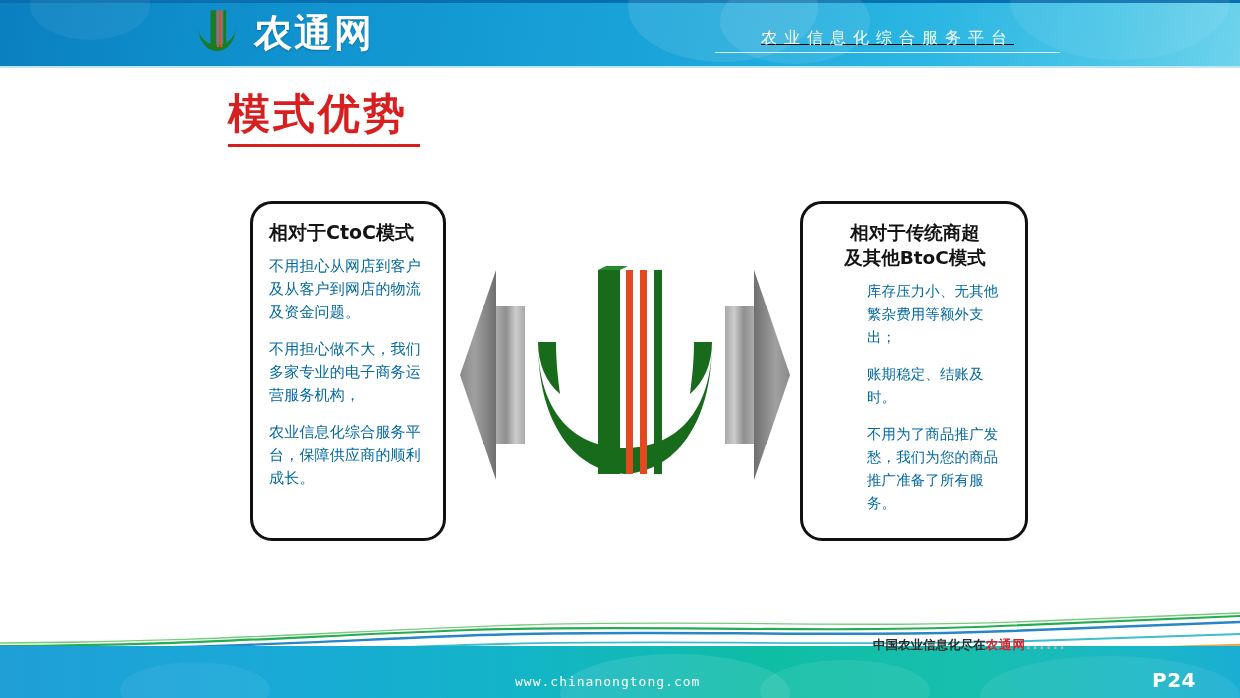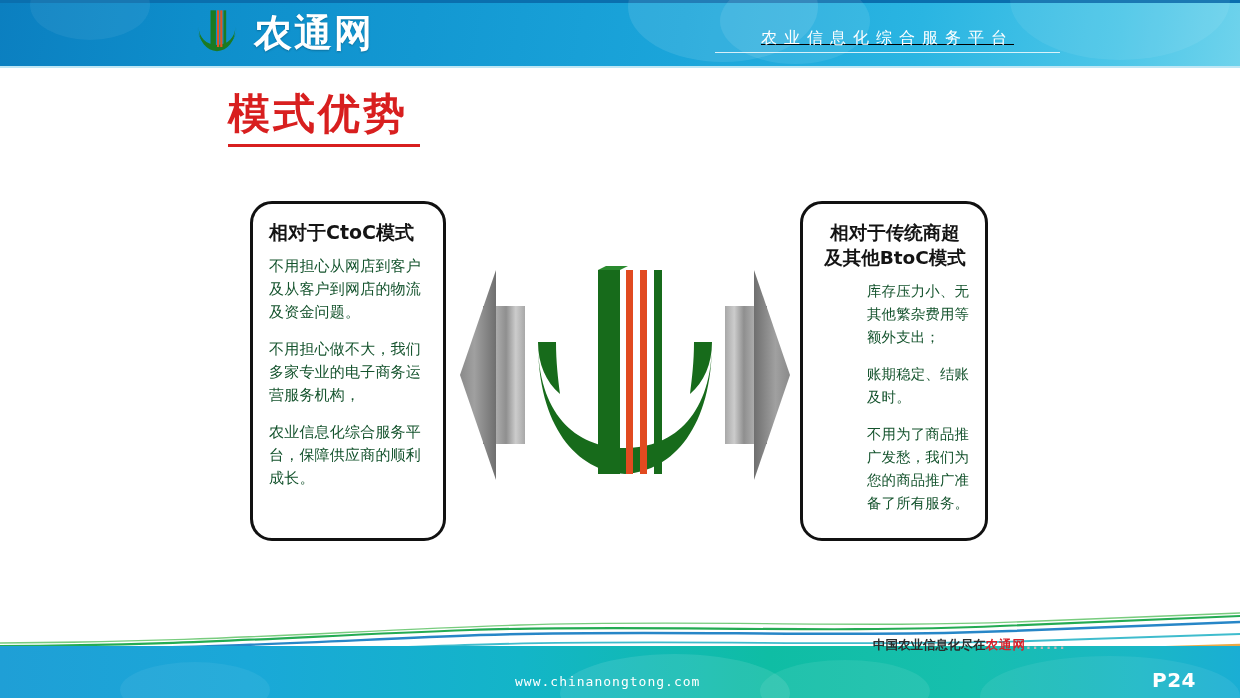--- a/index.html
+++ b/index.html
@@ -110,36 +110,36 @@
   
   .card {
     position: absolute;
     box-sizing: border-box;
     border: 3px solid #111111;
     border-radius: 22px;
     background: #ffffff;
     padding: 16px 14px 7px 16px;
   }
   .card.left  { left: 250px; top: 201px; width: 196px; height: 340px; }
-  .card.right { left: 800px; top: 201px; width: 188px; height: 340px; }
+  .card.right { left: 800px; top: 201px; width: 228px; height: 340px; }
 
   .card-heading {
     font-family: "DejaVu Sans", "Liberation Sans", sans-serif;
     font-weight: bold;
     color: #141414;
     font-size: 19px;
     line-height: 25px;
     margin: 0 0 10px 0;
     white-space: nowrap;
   }
   .card.right .card-heading { text-align: center; font-size: 18.5px; }
 
   .card-para {
     font-family: "DejaVu Serif", "Liberation Serif", serif;
-    color: #14532d;
+    color: #0369a1;
     font-size: 15px;
     line-height: 23px;
     margin: 0 0 14px 0;
     letter-spacing: 0.2px;
   }
   .card.right .card-para { font-size: 14.4px; line-height: 23px; margin-left: 48px; }
 
   
   .center-graphic {
     position: absolute;

